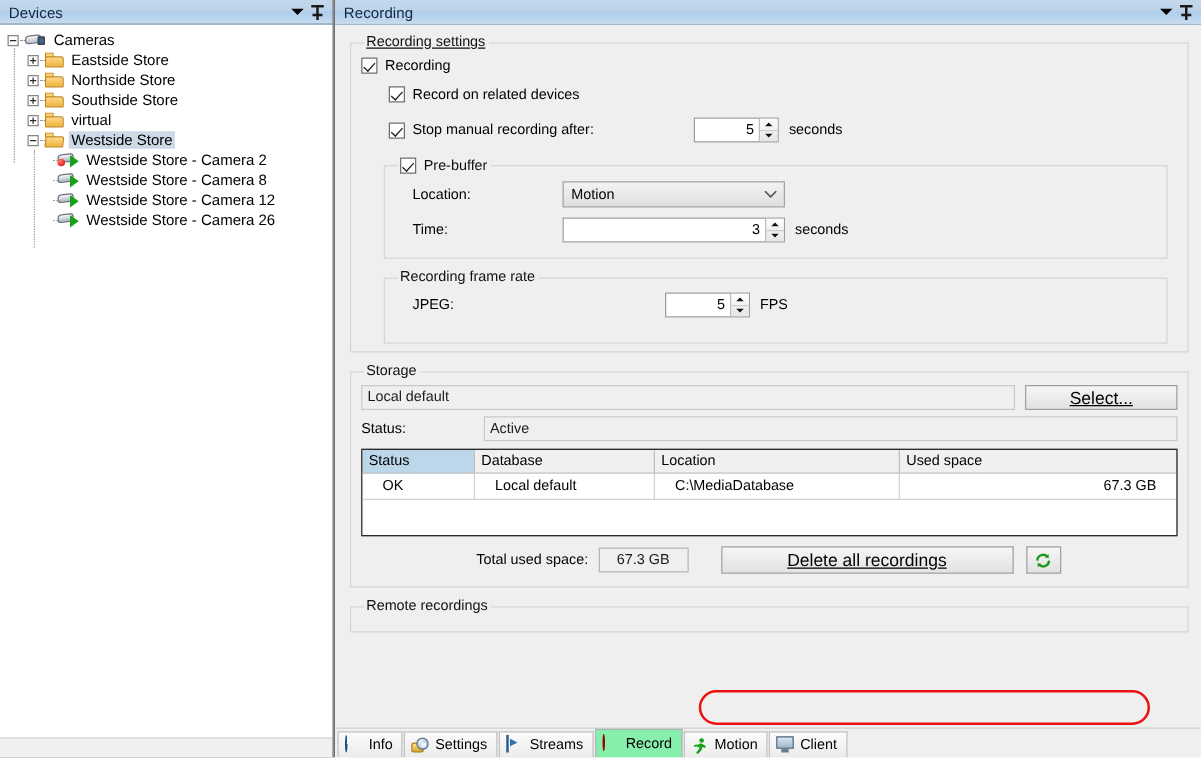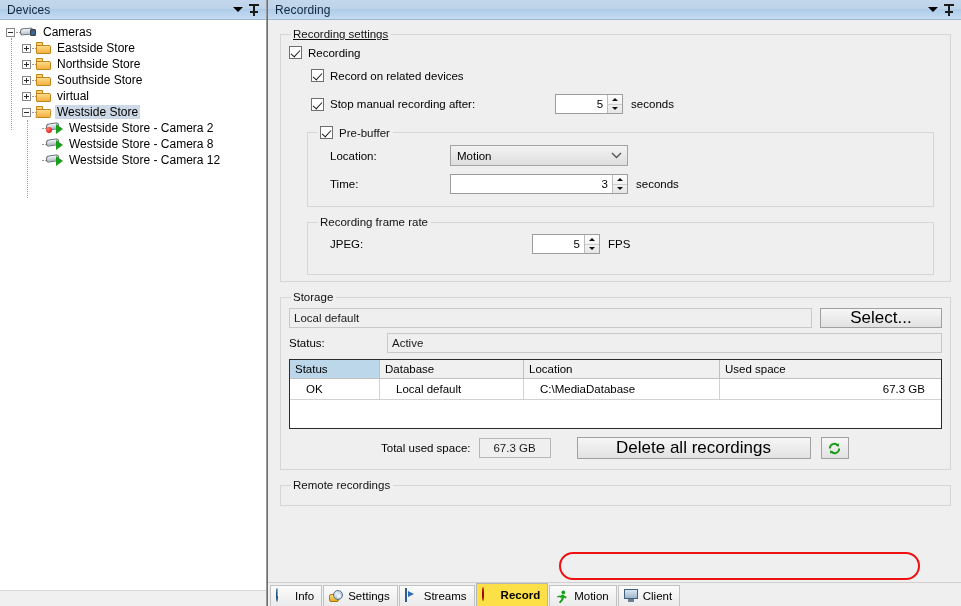--- a/index.html
+++ b/index.html
@@ -240,21 +240,21 @@
     width: 14px; display: flex; align-items: center; justify-content: center;
   }
   .carrow svg { display: block; }
 
   
   .btn {
     background: linear-gradient(to bottom,#f6f6f6,#e2e2e2);
     border: 1px solid #a0a0a0;
     height: 22px;
     display: flex; align-items: center; justify-content: center;
-    font-size: 17px; cursor: pointer; color: #000;
+    font-size: 14px; cursor: pointer; color: #000; text-decoration: underline;
   }
 
   .unitlbl { font-size: 11.5px; margin-left: 8px; }
   .fieldlbl { font-size: 11.5px; }
 
   
   .dtable { border: 1px solid #2b2b2b; background: #737373; }
   .dthead { display: flex; height: 19px; }
   .dthead .th {
     border-right: 1px solid #c0c0c0; border-bottom: 1px solid #c0c0c0;
@@ -306,23 +306,23 @@
     margin-right: 1px;
     font-size: 11.5px;
     background: linear-gradient(to bottom,#fbfbfb,#ebebeb);
     border: 1px solid #c2c2c2;
     border-bottom: none;
     cursor: pointer;
     white-space: nowrap;
   }
   .tab.active {
     height: 23px;
-    background: #fde047;
+    background: #86efac;
     border-color: #b5b5b5;
-    font-weight: bold;
+    font-weight: normal;
   }
   .tab .ticon { width: 15px; height: 15px; margin-right: 4px; flex: 0 0 auto; position: relative; }
 
   
   .ico-info {
     width: 13px; height: 13px; border-radius: 50%;
     background: radial-gradient(circle at 35% 28%, #8ec8f0, #1a6fb5);
     border: 1px solid #14507f;
     position: relative; margin-top: 1px;
   }
@@ -491,20 +491,29 @@
       <div class="tnode">
         <span class="spacer" style="width:36px"></span>
         <span class="dotline"></span>
         <span class="cam-ico">
             <span class="body"></span>
             <span class="arrow"></span>
           </span>
         <span class="lbl">Westside Store - Camera 12</span>
       </div>
 
+      <div class="tnode">
+        <span class="spacer" style="width:36px"></span>
+        <span class="dotline"></span>
+        <span class="cam-ico">
+            <span class="body"></span>
+            <span class="arrow"></span>
+          </span>
+        <span class="lbl">Westside Store - Camera 26</span>
+      </div>
 
       <div class="tree-vline" style="left:11px; top:18px; height:92px;"></div>
       <div class="tree-vline" style="left:27px; top:100px; height:78px;"></div>
     </div>
 
     <div id="left-bottom"></div>
   </div>
 
   <div id="props-panel">
     <div class="panel-caption">

